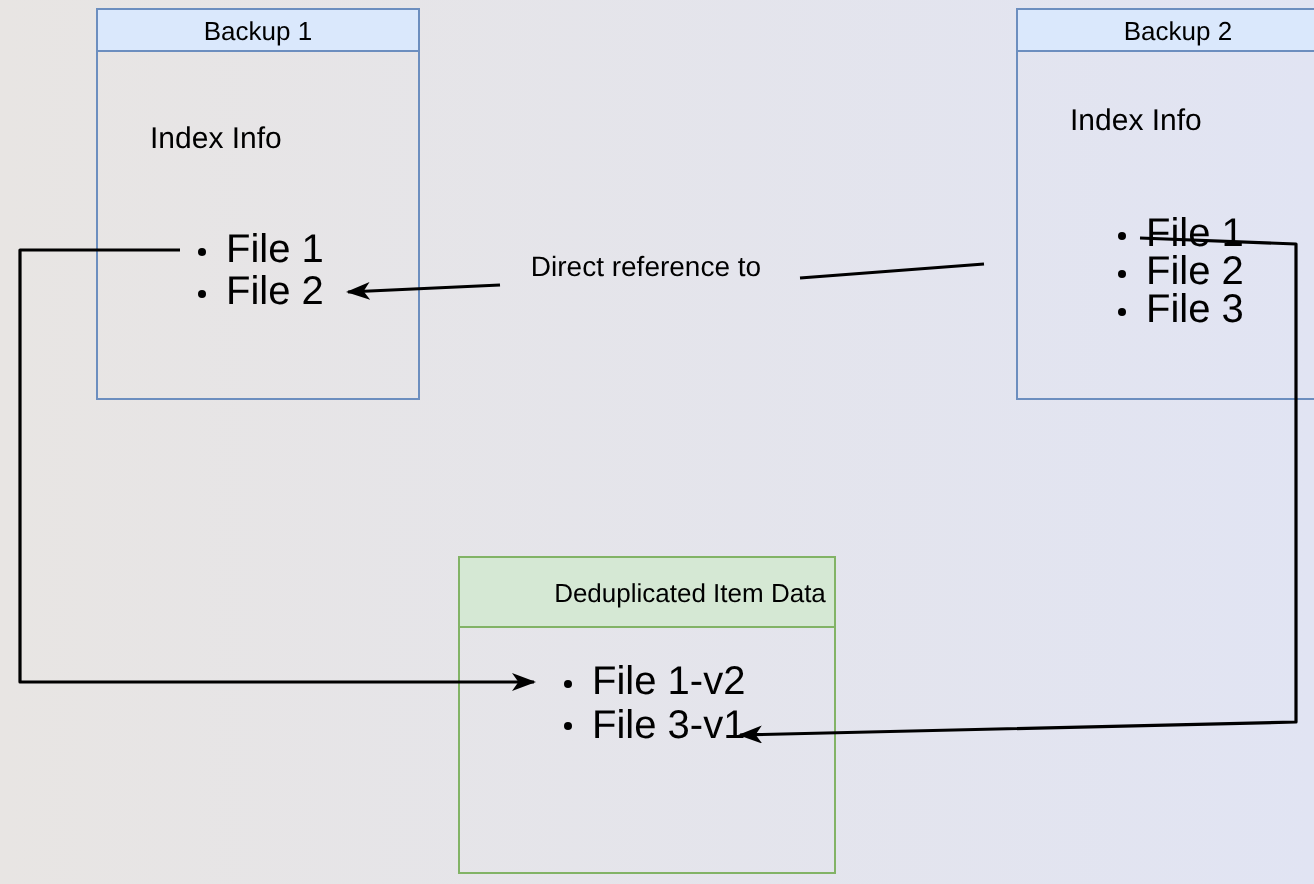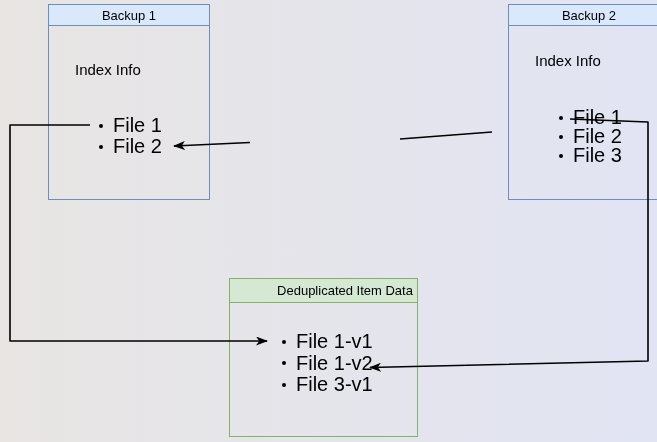--- a/index.html
+++ b/index.html
@@ -22,21 +22,21 @@
   .node-header {
     box-sizing: border-box;
     display: flex;
     align-items: center;
     justify-content: center;
     font-size: 13px;
     font-weight: normal;
     border-bottom: 1.5px solid;
   }
   .blue  .node-header { height: 21px; background: var(--blue-header-fill, #dae8fc); border-color: var(--blue-border, #6c8ebf); }
-  .green .node-header { height: 24px; background: var(--green-header-fill, #d5e8d4); border-color: var(--green-border, #82b366); padding-left: 43px; }
+  .green .node-header { height: 35px; background: var(--green-header-fill, #d5e8d4); border-color: var(--green-border, #82b366); padding-left: 43px; }
   .index-label {
     position: absolute;
     font-size: 15px;
     line-height: 18px;
     white-space: nowrap;
   }
   ul.file-list {
     position: absolute;
     margin: 0;
     padding: 0;
@@ -103,27 +103,27 @@
     <ul class="file-list list-b2" style="left:50px; top:103px;">
       <li>File 1</li>
       <li>File 2</li>
       <li>File 3</li>
     </ul>
   </div>
 
   <div class="node green" style="left:229px; top:278px; width:189px; height:159px;">
     <div class="node-header">Deduplicated Item Data</div>
     <ul class="file-list list-dd" style="left:52px; top:52px;">
-      <li>File 1-v1</li>
       <li>File 1-v2</li>
       <li>File 3-v1</li>
     </ul>
   </div>
 
   <div class="annotation">
+    <div>Direct reference to</div>
   </div>
 
   <svg class="overlay" width="657" height="442" viewBox="0 0 657 442">
     <defs>
       <marker id="ah" viewBox="0 0 12 9" refX="11" refY="4.5" markerWidth="12" markerHeight="9" markerUnits="userSpaceOnUse" orient="auto">
         <path class="arrowhead" d="M0,0 L12,4.5 L0,9 L3.2,4.5 Z"></path>
       </marker>
     </defs>
 
     <polyline class="edge" points="90,125 10,125 10,341 267,341" marker-end="url(#ah)"></polyline>

